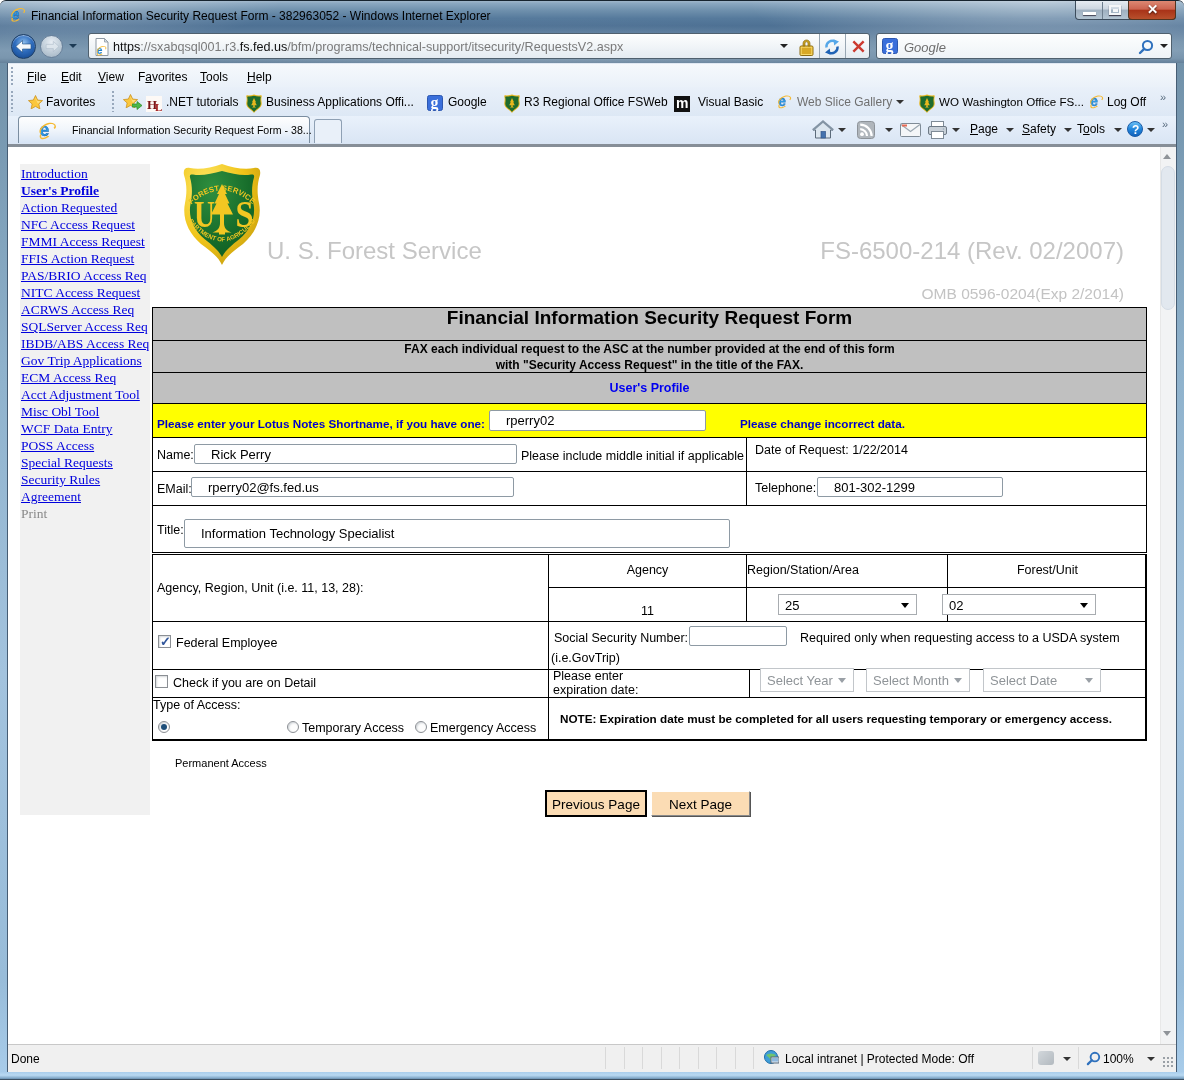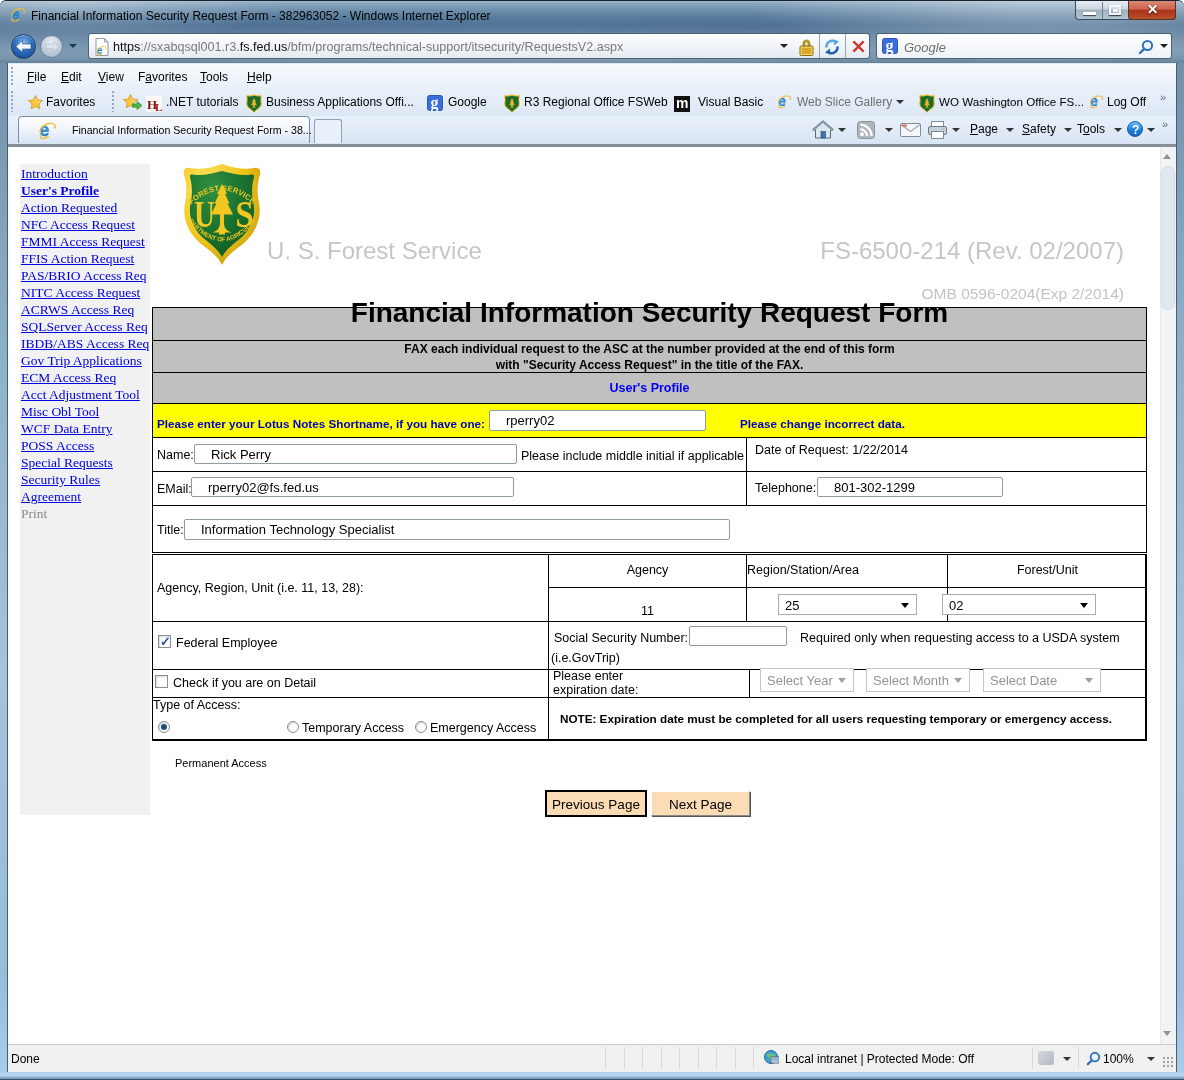--- a/index.html
+++ b/index.html
@@ -167,21 +167,21 @@
 <div class="navlink" style="top:455px;">Special Requests</div>
 <div class="navlink" style="top:472px;">Security Rules</div>
 <div class="navlink" style="top:489px;">Agreement</div>
 <div class="navlink" style="top:506px;color:#8a8a8a;text-decoration:none;">Print</div>
 
 <div class="txt" id="pagetitle1">U. S. Forest Service</div>
 <div class="txt" id="pagetitle2">FS-6500-214 (Rev. 02/2007)</div>
 <div class="txt" id="pagetitle3">OMB 0596-0204(Exp 2/2014)</div>
 
 <div class="cell gray" style="left:152px;top:307px;width:995px;height:34px;"></div>
-<div class="txt" style="left:152px;top:297px;width:995px;text-align:center;font-size:28px;font-weight:bold;">Financial Information Security Request Form</div>
+<div class="txt" style="left:152px;top:307px;width:995px;text-align:center;font-size:19px;font-weight:bold;">Financial Information Security Request Form</div>
 <div class="cell gray" style="left:152px;top:340px;width:995px;height:33px;"></div>
 <div class="txt" style="left:152px;top:342px;width:995px;text-align:center;font-size:12px;font-weight:bold;line-height:15.5px;">FAX each individual request to the ASC at the number provided at the end of this form<br>with "Security Access Request" in the title of the FAX.</div>
 <div class="cell gray" style="left:152px;top:372px;width:995px;height:32px;"></div>
 <div class="txt" style="left:152px;top:381px;width:995px;text-align:center;font-size:12.5px;font-weight:bold;color:#0000f0;">User's Profile</div>
 
 <div class="cell" style="left:152px;top:403px;width:995px;height:35px;background:#ffff00;"></div>
 <div class="txt" style="left:157px;top:417px;font-size:11.7px;font-weight:bold;color:#0000cc;">Please enter your Lotus Notes Shortname, if you have one:</div>
 <input class="t" style="left: 489px; top: 410px; width: 217px; height: 21px;" value="rperry02">
 <div class="txt" style="left:740px;top:417px;font-size:11.7px;font-weight:bold;color:#0000cc;">Please change incorrect data.</div>
 
@@ -194,21 +194,21 @@
 
 <div class="cell" style="left:152px;top:471px;width:595px;height:35px;"></div>
 <div class="cell" style="left:746px;top:471px;width:401px;height:35px;"></div>
 <div class="txt" style="left:157px;top:482px;font-size:12.5px;">EMail:</div>
 <input class="t" style="left: 191px; top: 477px; width: 323px; height: 20px;" value="rperry02@fs.fed.us">
 <div class="txt" style="left:755px;top:481px;font-size:12.5px;">Telephone:</div>
 <input class="t" style="left: 817px; top: 477px; width: 186px; height: 20px;" value="801-302-1299">
 
 <div class="cell" style="left:152px;top:505px;width:995px;height:48px;"></div>
 <div class="txt" style="left:157px;top:523px;font-size:12.5px;">Title:</div>
-<input class="t" style="left: 184px; top: 519px; width: 546px; height: 21px;" value="Information Technology Specialist">
+<input class="t" style="left: 184px; top: 519px; width: 546px; height: 29px;" value="Information Technology Specialist">
 
 <div class="cell" style="left:152px;top:554px;width:995px;height:187px;border-width:1px 2px 2px 1px;"></div>
 
 <div class="abs" style="left:548px;top:554px;width:1px;height:186px;background:#000;"></div>
 <div class="abs" style="left:746px;top:554px;width:1px;height:67px;background:#000;"></div>
 <div class="abs" style="left:947px;top:554px;width:1px;height:67px;background:#000;"></div>
 <div class="abs" style="left:749px;top:669px;width:1px;height:28px;background:#000;"></div>
 
 <div class="abs" style="left:549px;top:587px;width:598px;height:1px;background:#000;"></div>
 <div class="abs" style="left:152px;top:621px;width:995px;height:1px;background:#000;"></div>

